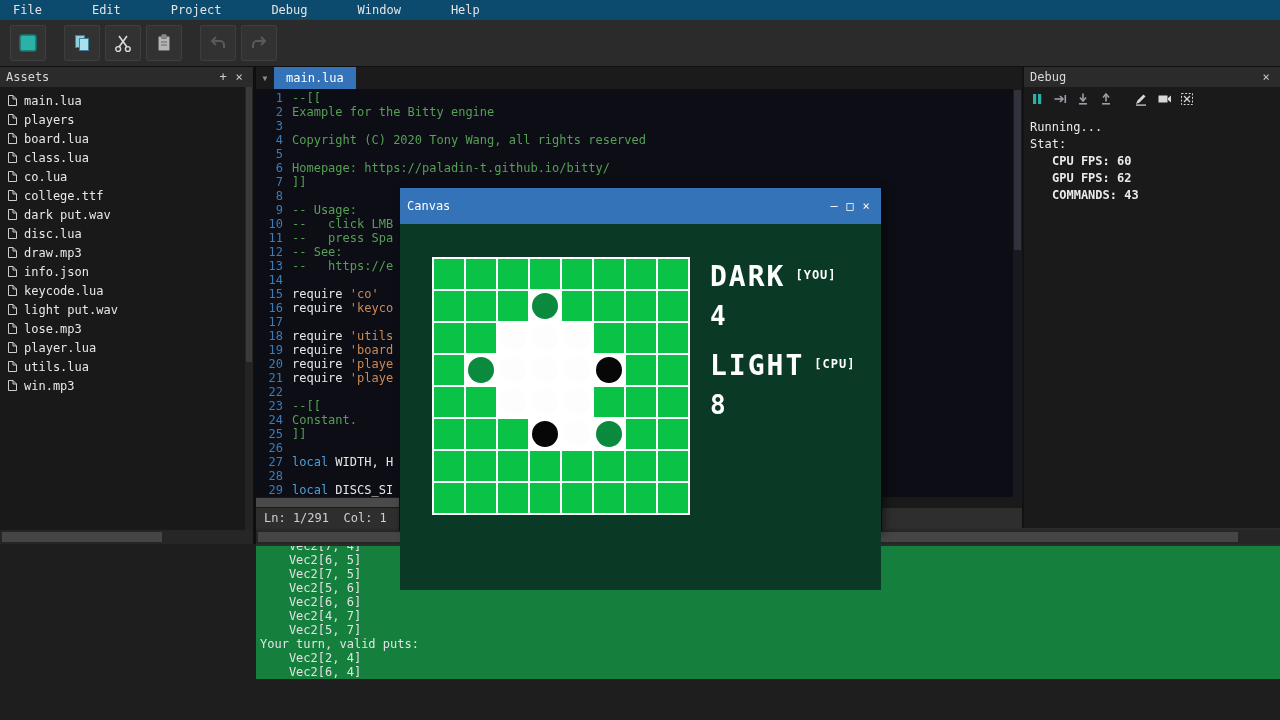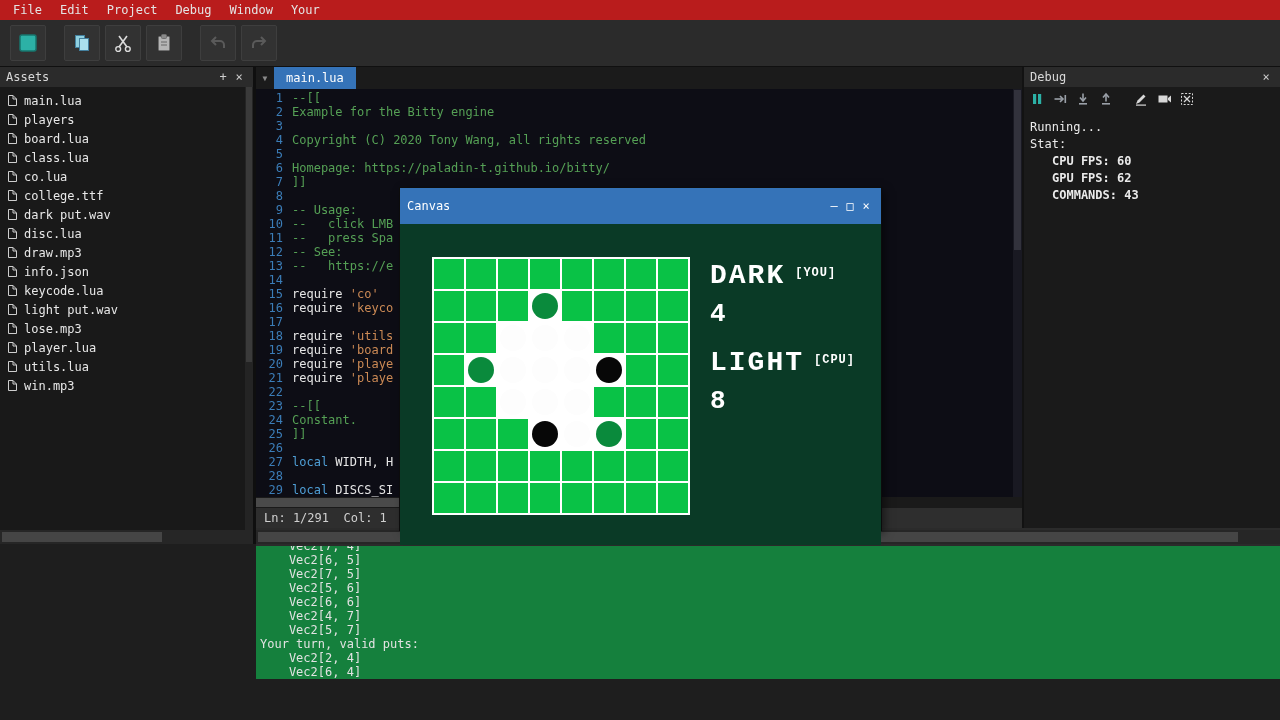--- a/index.html
+++ b/index.html
@@ -1,20 +1,20 @@
 <!DOCTYPE html>
 <html><head>
 <meta charset="utf-8">
 <style>
   * { margin:0; padding:0; box-sizing:border-box; }
   html,body { width:1280px; height:720px; overflow:hidden; }
   body { background:#1e1e1e; font-family:"DejaVu Sans Mono", monospace; font-size:12px; color:#e0e0e0; position:relative; }
 
   
-  .menubar { height:20px; background:#b91c1c; display:flex; align-items:center; padding-left:4px; }
+  .menubar { height:20px; background:#0c4a6e; display:flex; align-items:center; padding-left:4px;gap:32px; }
   .menu-item { padding:0 9px; line-height:20px; color:#e4e4e4; cursor:default; }
 
   
   .toolbar { height:46px; background:#2b2b2b; display:flex; align-items:center; padding-left:10px; }
   .tb-btn { width:36px; height:36px; margin-right:5px; background:#323232; border:1px solid #3e3e3e; border-radius:2px; display:flex; align-items:center; justify-content:center; }
   .tb-btn.group-start { margin-left:13px; }
 
   
   .main { display:flex; height:464px; border-top:1px solid #101010; }
   .panel-header { height:20px; background:#2b2b2b; display:flex; align-items:center; padding:0 6px; color:#d8d8d8; }
@@ -76,21 +76,21 @@
   .b-left { width:253px; }
   .b-gap { width:3px; background:#0f0f0f; }
   .b-right { flex:1; }
 
   
   .canvas-window { position:absolute; left:400px; top:188px; width:481px; height:342px; z-index:50;
     box-shadow:0 0 0 1px #0c0c0c, 3px 3px 9px rgba(0,0,0,.55); }
   .cw-titlebar { height:36px; background:#3573b8; color:#fff; display:flex; align-items:center; padding:0 7px; }
   .cw-title { flex:1; }
   .cw-btn { width:16px; text-align:center; color:#fff; }
-  .cw-body { height:321px; background:#0a3a26; position:relative;font-family:Liberation Mono, monospace; }
+  .cw-body { height:366px; background:#0a3a26; position:relative; }
 
   .board { position:absolute; left:32px; top:33px; width:258px; height:258px; background:#ffffff; padding:2px;
     display:grid; grid-template-columns:repeat(8,30px); grid-template-rows:repeat(8,30px); gap:2px; }
   .cell { background:#09c246; }
   .disc { width:26px; height:26px; border-radius:50%; place-self:center; }
   .disc-white { background:#fdfdfd; }
   .disc-black { background:#070707; }
   .disc-hint  { background:#0a8a3c; }
 
   .score { position:absolute; left:310px; top:36px; color:#ffffff; font-weight:bold; }
@@ -103,21 +103,21 @@
 </style>
 </head>
 <body>
 
 <div class="menubar" id="menu-bar">
     <div class="menu-item">File</div>
     <div class="menu-item">Edit</div>
     <div class="menu-item">Project</div>
     <div class="menu-item">Debug</div>
     <div class="menu-item">Window</div>
-    <div class="menu-item">Your</div>
+    <div class="menu-item">Help</div>
   </div>
 
 <div class="toolbar">
   <div class="tb-btn">
     <svg width="22" height="22" viewBox="0 0 22 22">
       <rect x="3" y="3" width="16" height="16" rx="2" fill="#2cb1a6" stroke="#17756e" stroke-width="1.5"></rect>
     </svg>
   </div>
   <div class="tb-btn group-start">
     <svg width="20" height="20" viewBox="0 0 20 20">

